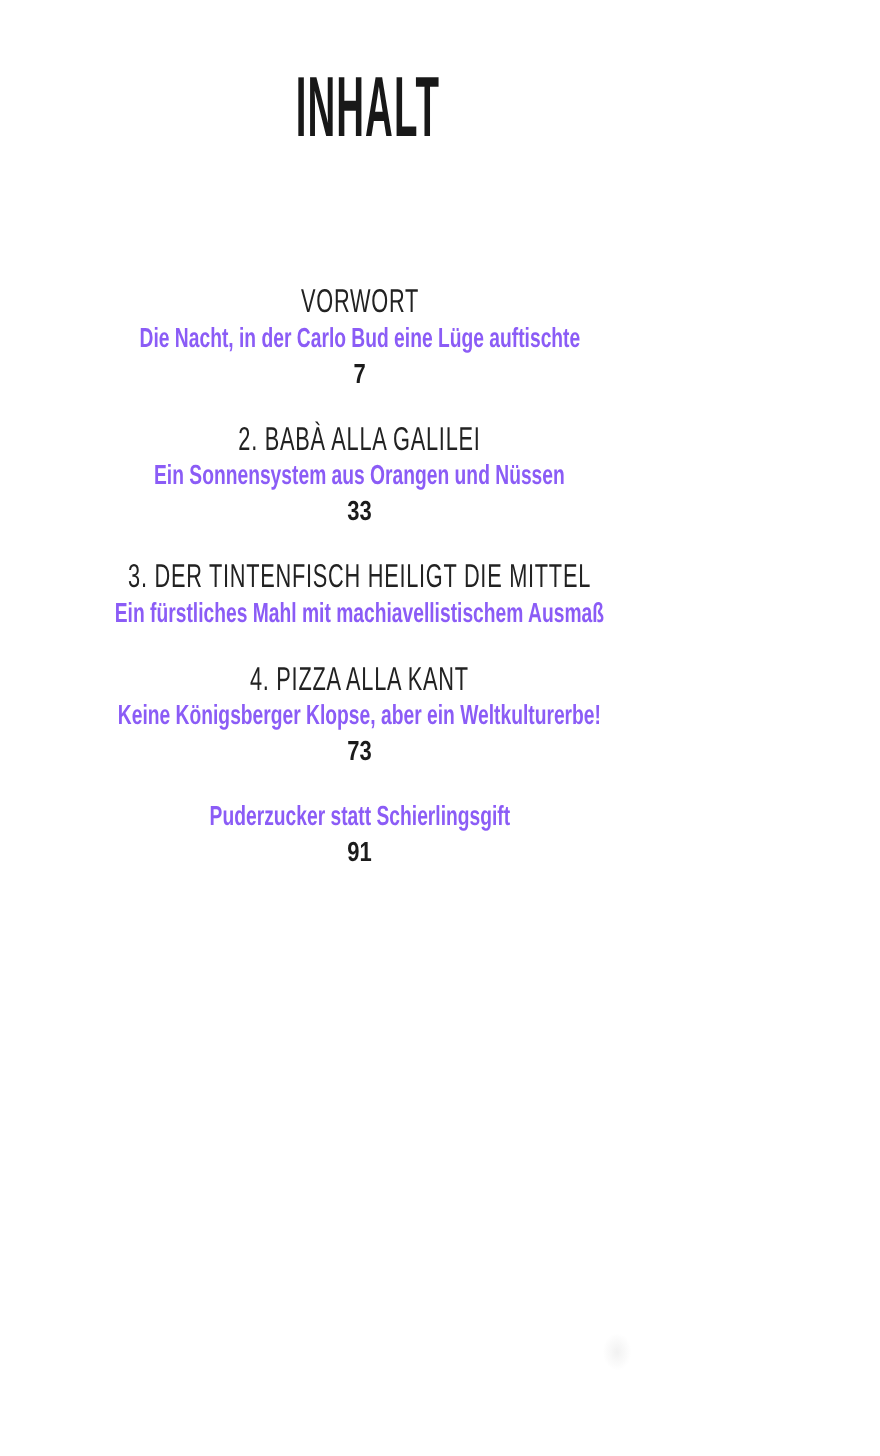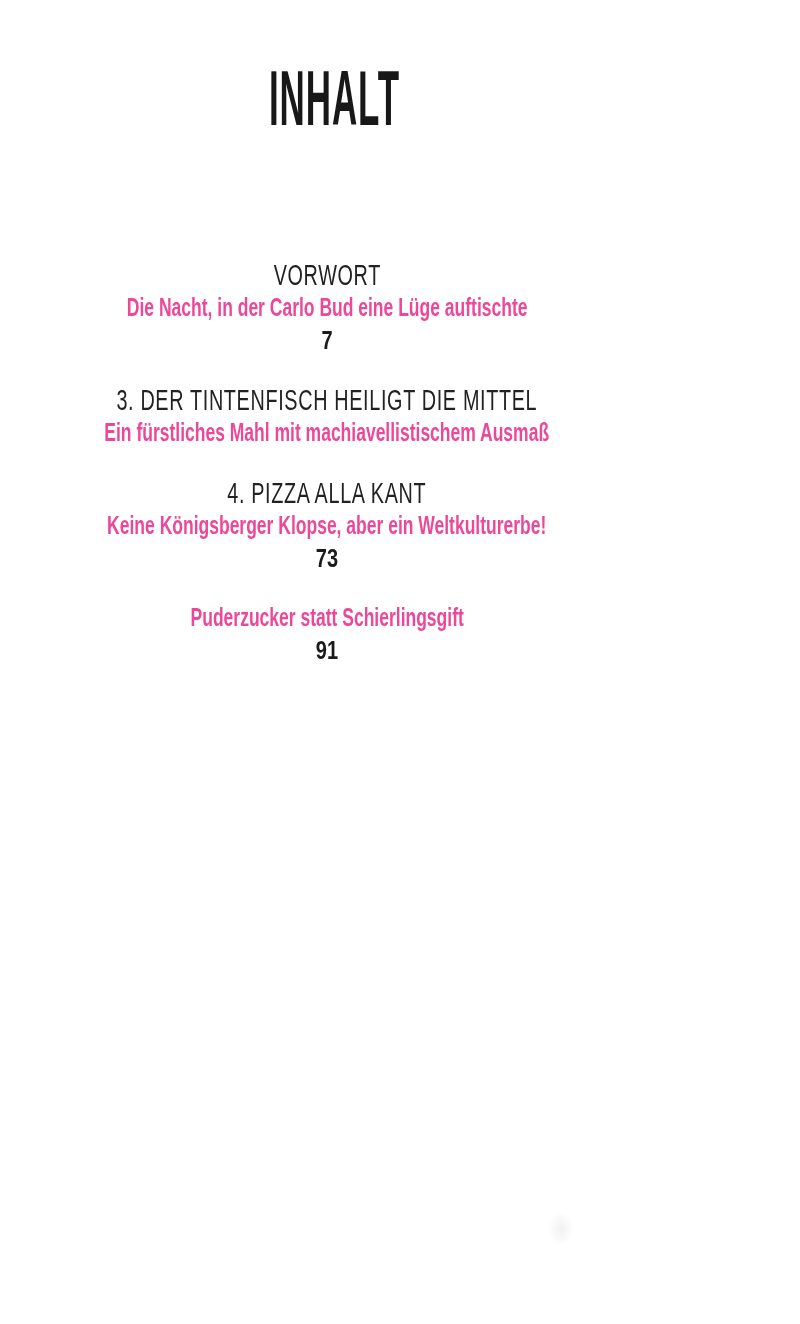--- a/index.html
+++ b/index.html
@@ -51,21 +51,21 @@
     line-height: 33px;
     letter-spacing: 1px;
     color: #222222;
   }
   .entry .head .sq { transform: scaleX(0.66); }
   .entry .sub {
     margin: 0;
     font-size: 25px;
     font-weight: 700;
     line-height: 33px;
-    color: #ec4899;
+    color: #8b5cf6;
   }
   .entry .sub .sq { transform: scaleX(0.70); }
   .entry .pagenum {
     margin: 0;
     font-size: 25px;
     font-weight: 700;
     line-height: 32px;
     color: #1b1b1b;
   }
   .entry .pagenum .sq { transform: scaleX(0.80); }
@@ -88,20 +88,25 @@
 
   <div class="toc">
 
     <section class="entry">
       <h2 class="head"><span class="sq">VORWORT</span></h2>
       <p class="sub"><span class="sq">Die Nacht, in der Carlo Bud eine Lüge auftischte</span></p>
       <p class="pagenum"><span class="sq">7</span></p>
     </section>
 
 
+    <section class="entry">
+      <h2 class="head"><span class="sq">2. BABÀ ALLA GALILEI</span></h2>
+      <p class="sub"><span class="sq">Ein Sonnensystem aus Orangen und Nüssen</span></p>
+      <p class="pagenum"><span class="sq">33</span></p>
+    </section>
 
     <section class="entry">
       <h2 class="head"><span class="sq">3. DER TINTENFISCH HEILIGT DIE MITTEL</span></h2>
       <p class="sub"><span class="sq">Ein fürstliches Mahl mit machiavellistischem Ausmaß</span></p>
     </section>
 
     <section class="entry">
       <h2 class="head"><span class="sq">4. PIZZA ALLA KANT</span></h2>
       <p class="sub"><span class="sq">Keine Königsberger Klopse, aber ein Weltkulturerbe!</span></p>
       <p class="pagenum"><span class="sq">73</span></p>

